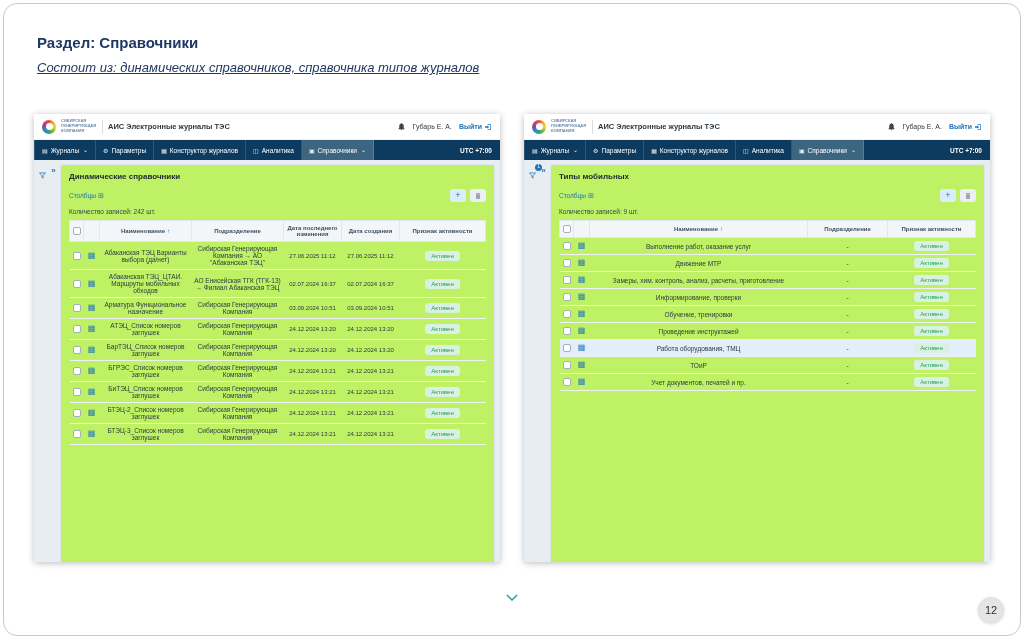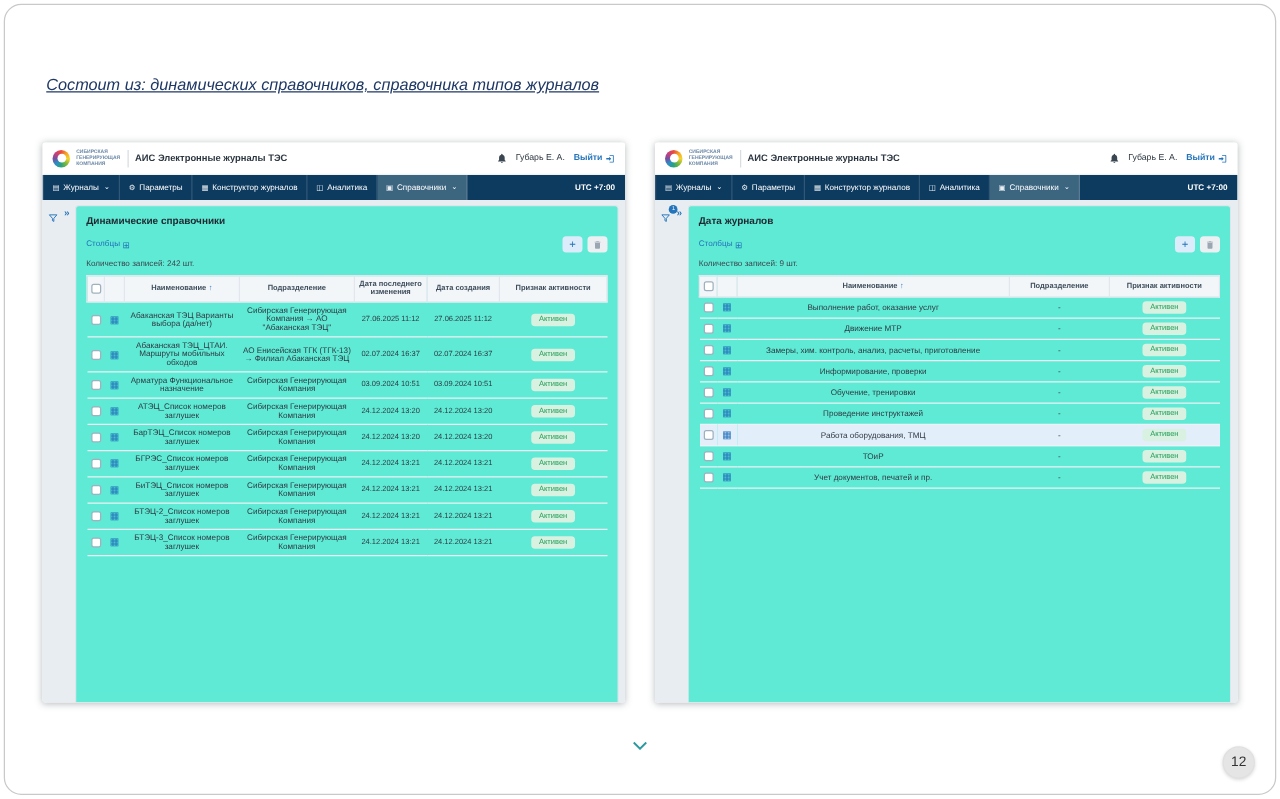--- a/index.html
+++ b/index.html
@@ -31,21 +31,21 @@
   .nav-ico { font-size:6px; opacity:.9; }
   .chev { font-size:6px; margin-left:1px; transform:translateY(-1px); }
   .utc { margin-left:auto; align-self:center; font-size:6.5px; font-weight:bold; padding-right:8px; white-space:nowrap; }
 
   .app-body { flex:1; display:flex; background:#e8edf2; overflow:hidden; }
   .rail { width:26px; flex:0 0 auto; padding-top:7px; display:flex; justify-content:center; gap:4px; align-items:flex-start; }
   .funnel-wrap { position:relative; display:inline-block; line-height:1; }
   .filter-badge { position:absolute; top:-3px; right:-5px; width:7px; height:7px; background:#2374bb; color:#fff; border-radius:50%; font-size:4.5px; display:flex; align-items:center; justify-content:center; }
   .expand { color:#2374bb; font-weight:bold; font-size:8px; line-height:1; cursor:pointer; }
 
-  .panel { flex:1; background:#5eead4; margin:4px 5px 0 0; border:1px solid #dfe5ea; border-bottom:none; border-radius:3px 3px 0 0; padding:7px 8px 0; overflow:hidden; display:flex; flex-direction:column; }
+  .panel { flex:1; background:#bef264; margin:4px 5px 0 0; border:1px solid #dfe5ea; border-bottom:none; border-radius:3px 3px 0 0; padding:7px 8px 0; overflow:hidden; display:flex; flex-direction:column; }
   .panel-title { font-size:8px; font-weight:bold; color:#1d2730; margin-bottom:8px; }
   .tools { display:flex; align-items:center; margin-bottom:6px; }
   .columns-btn { color:#2374bb; font-size:6.5px; display:flex; gap:2px; align-items:center; cursor:pointer; }
   .grid-glyph { font-size:7px; }
   .add-btn { margin-left:auto; width:16px; height:13px; background:#dcecfa; color:#2374bb; border:none; border-radius:3px; font-size:9px; line-height:11px; cursor:pointer; font-family:inherit; }
   .del-btn { margin-left:4px; width:16px; height:13px; background:#edf0f3; border:none; border-radius:3px; display:flex; align-items:center; justify-content:center; cursor:pointer; }
   .records { font-size:6.5px; color:#3c4650; margin-bottom:5px; }
 
   table { width:100%; border-collapse:collapse; table-layout:fixed; }
   th { background:#f3f6f9; border:1px solid #e1e7ed; font-size:6px; font-weight:bold; color:#3f4e5c; padding:4px 2px; text-align:center; }
@@ -57,20 +57,21 @@
   .sort { color:#2374bb; margin-left:2px; }
   .c-date { font-size:6px; }
 
   .page-num { position:absolute; right:16px; bottom:12px; width:26px; height:26px; border:1px solid #e0e0e0; border-radius:50%; background:#e5e5e5; box-shadow:0 1px 3px rgba(0,0,0,.15); display:flex; align-items:center; justify-content:center; font-size:11px; color:#333; }
   .bottom-chev { position:absolute; left:50%; bottom:30px; transform:translateX(-50%); }
 </style>
 </head>
 <body>
 
 <div class="slide">
+  <div class="slide-title">Раздел: Справочники</div>
   <div class="slide-subtitle">Состоит из: динамических справочников, справочника типов журналов</div>
 
   <div class="apps">
 
     <div class="app">
       <div class="topbar">
         <span class="logo"></span>
         <span class="logo-text">Сибирская генерирующая компания</span>
         <span class="tb-divider"></span>
         <span class="app-title">АИС Электронные журналы ТЭС</span>
@@ -300,21 +301,21 @@
         <span class="utc">UTC +7:00</span>
       </div>
       <div class="app-body">
         <div class="rail">
           <span class="funnel-wrap"><span><svg width="9" height="9" viewBox="0 0 24 24">
                   <path d="M4 5h16l-6.5 7.5V19l-3-1.6v-4.9L4 5z" fill="none" stroke="#2374bb" stroke-width="2"></path>
                 </svg></span><span class="filter-badge">1</span></span>
           <span class="expand">»</span>
         </div>
         <div class="panel">
-          <div class="panel-title">Дата журналов</div>
+          <div class="panel-title">Типы мобильных</div>
           <div class="tools">
             <span class="columns-btn">
                 <span>Столбцы</span>
                 <span class="grid-glyph">⊞</span>
               </span>
             <button class="add-btn">+</button>
             <button class="del-btn">
                 <svg width="8" height="8" viewBox="0 0 24 24">
                   <path fill="#9aa7b3" d="M6 19c0 1.1.9 2 2 2h8c1.1 0 2-.9 2-2V7H6v12zM19 4h-3.5l-1-1h-5l-1 1H5v2h14V4z"></path>
                 </svg>

